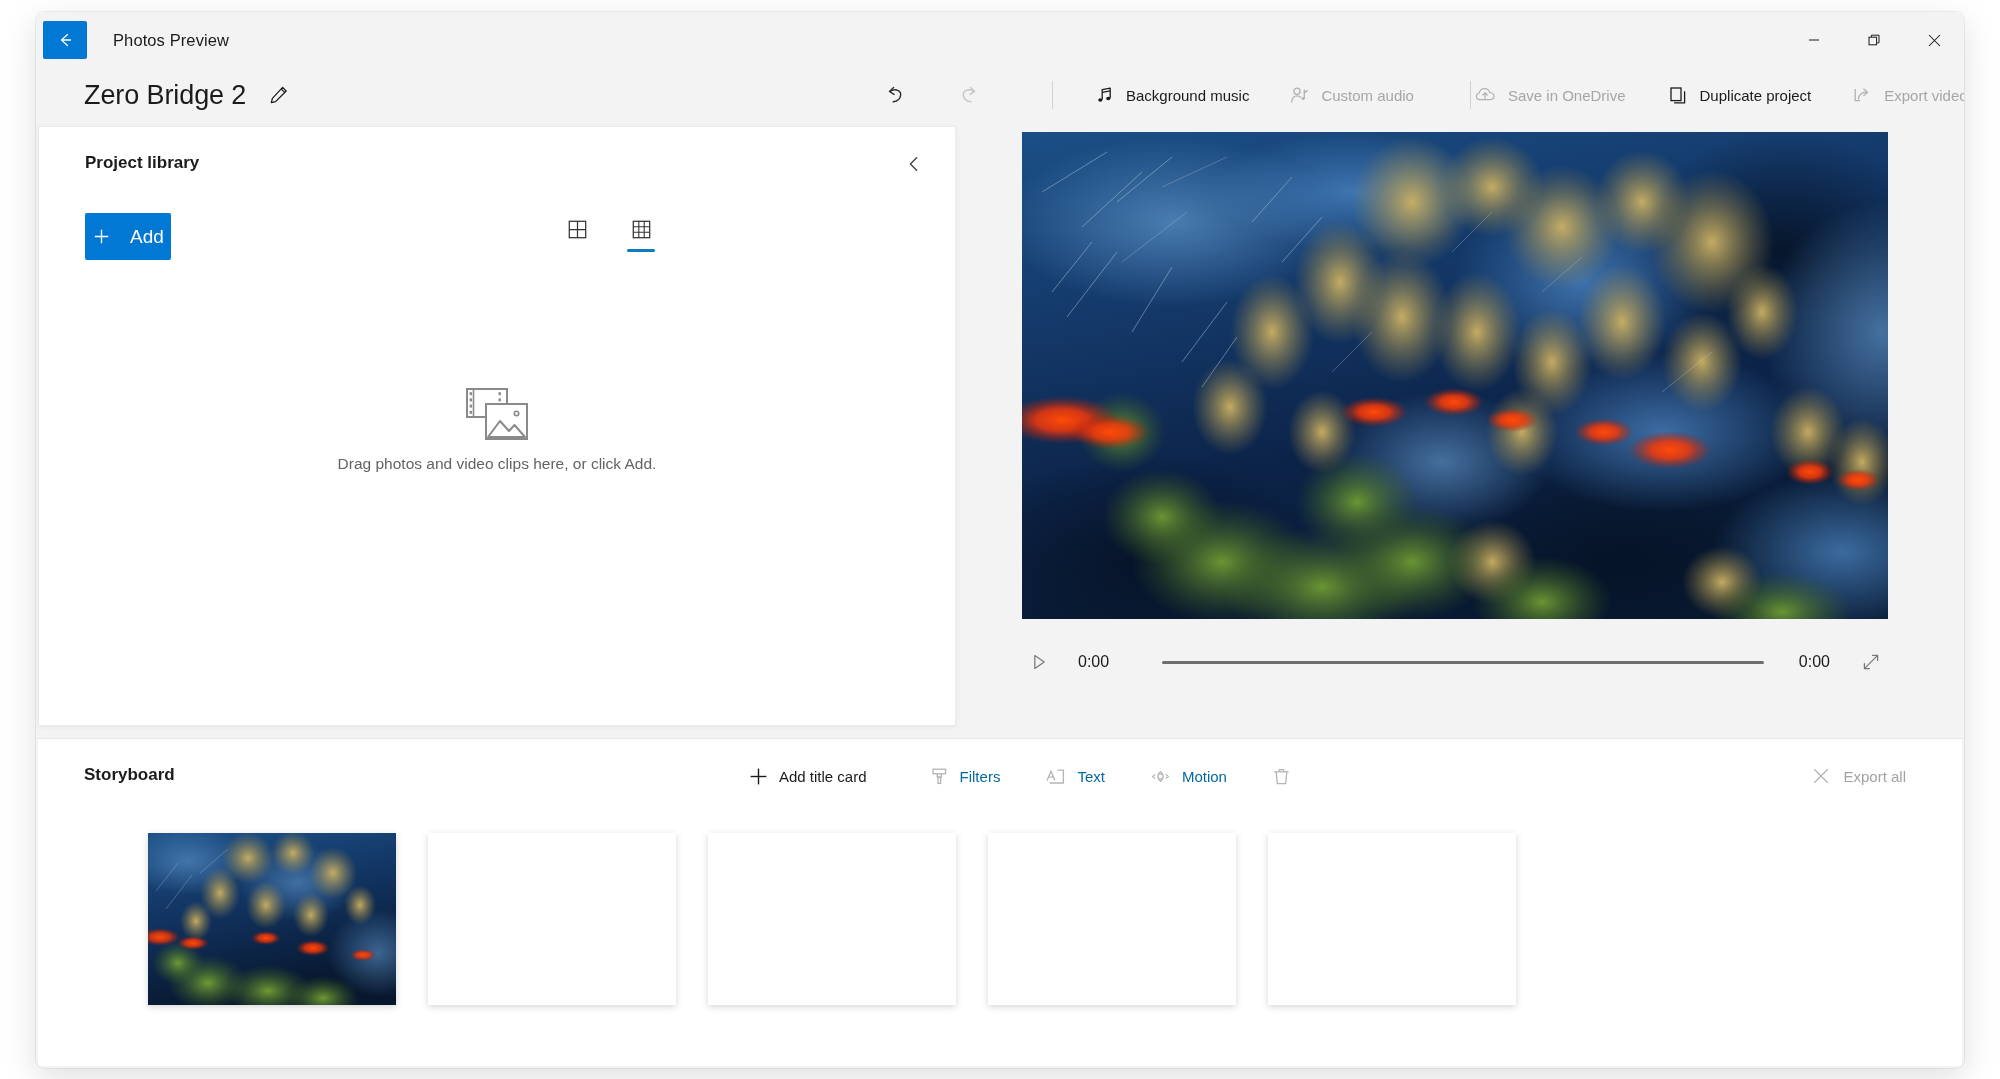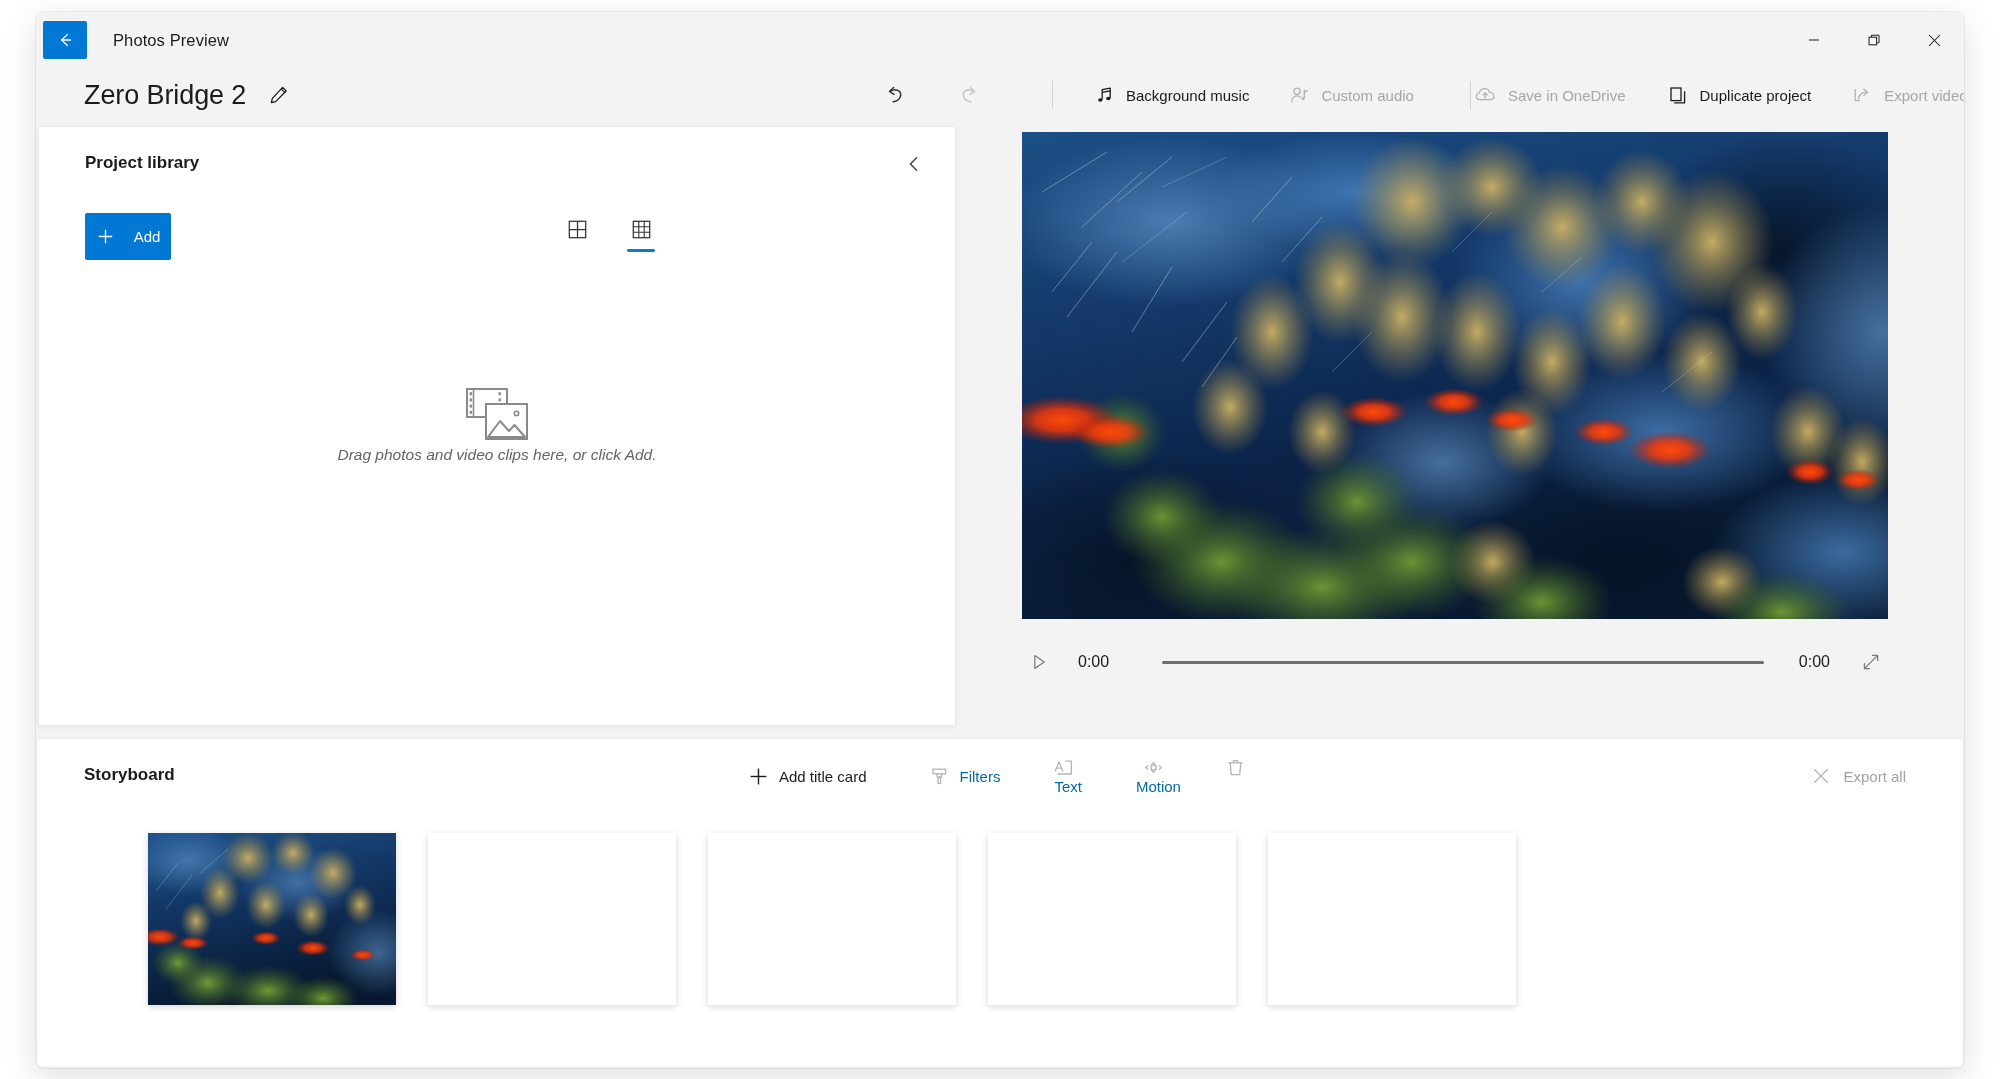--- a/index.html
+++ b/index.html
@@ -152,21 +152,21 @@
   }
   #add-button {
     position: absolute; left: 46px; top: 86px;
     width: 86px; height: 47px;
     background: #0078d4;
     border: none; border-radius: 2px;
     display: flex; align-items: center; justify-content: center;
     cursor: pointer;
   }
   #add-button .add-label {
-    color: #ffffff; font-size: 15px; margin-left: 19px;
+    color: #ffffff; font-size: 19px; margin-left: 19px;
   }
   #view-toggles {
     position: absolute; right: 296px; top: 92px;
     display: flex; align-items: flex-start; gap: 28px;
   }
   .view-toggle {
     width: 36px;
     display: flex; flex-direction: column; align-items: center;
     cursor: pointer;
   }
@@ -179,22 +179,22 @@
 
   #empty-state {
     position: absolute; left: 0; right: 0; top: 258px;
     display: flex; flex-direction: column; align-items: center;
   }
   #empty-title {
     margin-top: 30px;
     font-size: 24.5px; color: #5a5a5a; font-weight: 400;
   }
   #empty-subtitle {
-    margin-top: 3px;
-    font-size: 15.5px; color: #636363; font-style: italic;
+    margin-top: 12px;
+    font-size: 15.5px; color: #636363;
   }
 
   
   #preview-pane {
     position: absolute; left: 940px; top: 100px;
     width: 988px; height: 540px;
   }
   #preview-video {
     position: absolute; left: 46px; top: 20px;
     width: 866px; height: 487px;
@@ -265,21 +265,21 @@
     cursor: pointer; border-radius: 3px;
     white-space: nowrap;
   }
   .sb-tool .sb-label {
     font-size: 15px; margin-left: 10px; color: #1b1b1b;
   }
   .sb-tool.disabled { cursor: default; }
   .sb-tool.disabled .sb-label { color: #0369a1; }
   .sb-tool.disabled svg { opacity: 0.45; }
   .sb-gap { margin-left: 42px; }
-  .sb-gap-sm { margin-left: 24px; flex-direction: column; }
+  .sb-gap-sm { margin-left: 24px; }
   #remove-all {
     position: absolute; right: 46px; top: 18px;
     display: flex; align-items: center;
     height: 38px; padding: 0 10px;
     border-radius: 3px;
     cursor: pointer;
   }
   #remove-all .sb-label { font-size: 15px; margin-left: 12px; color: #a2a2a2; }
   #remove-all svg { opacity: 0.5; }
 

